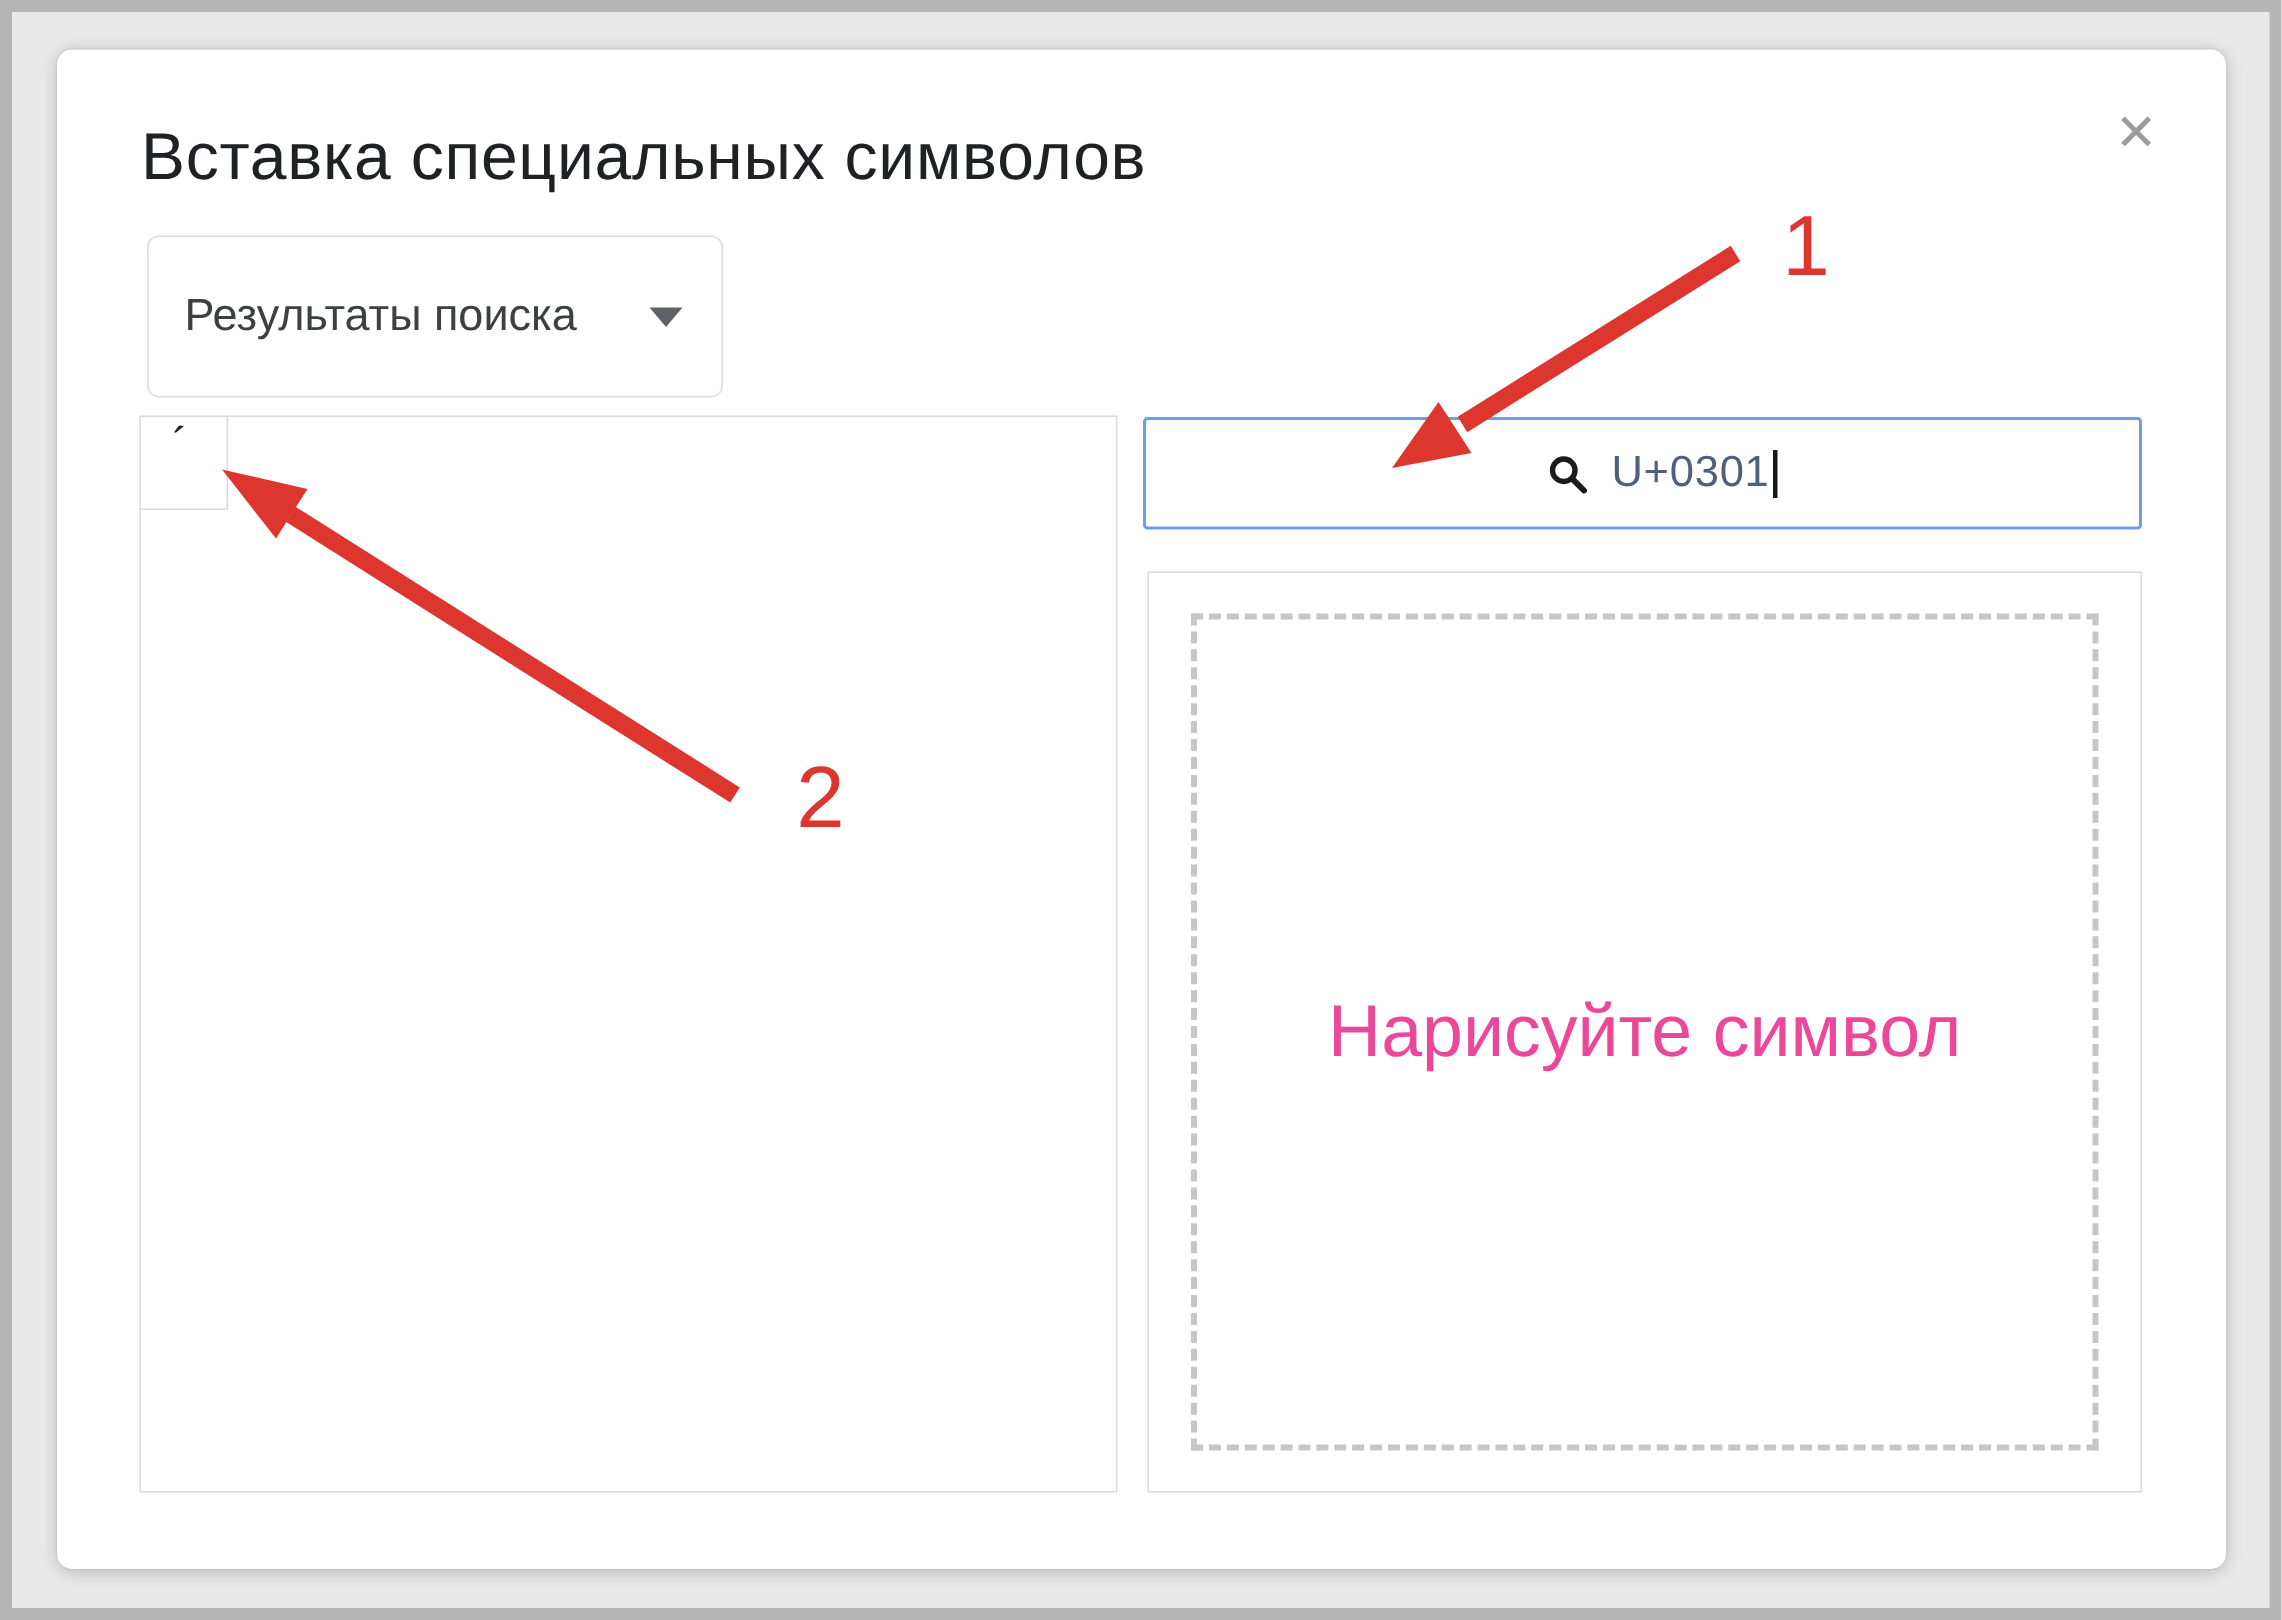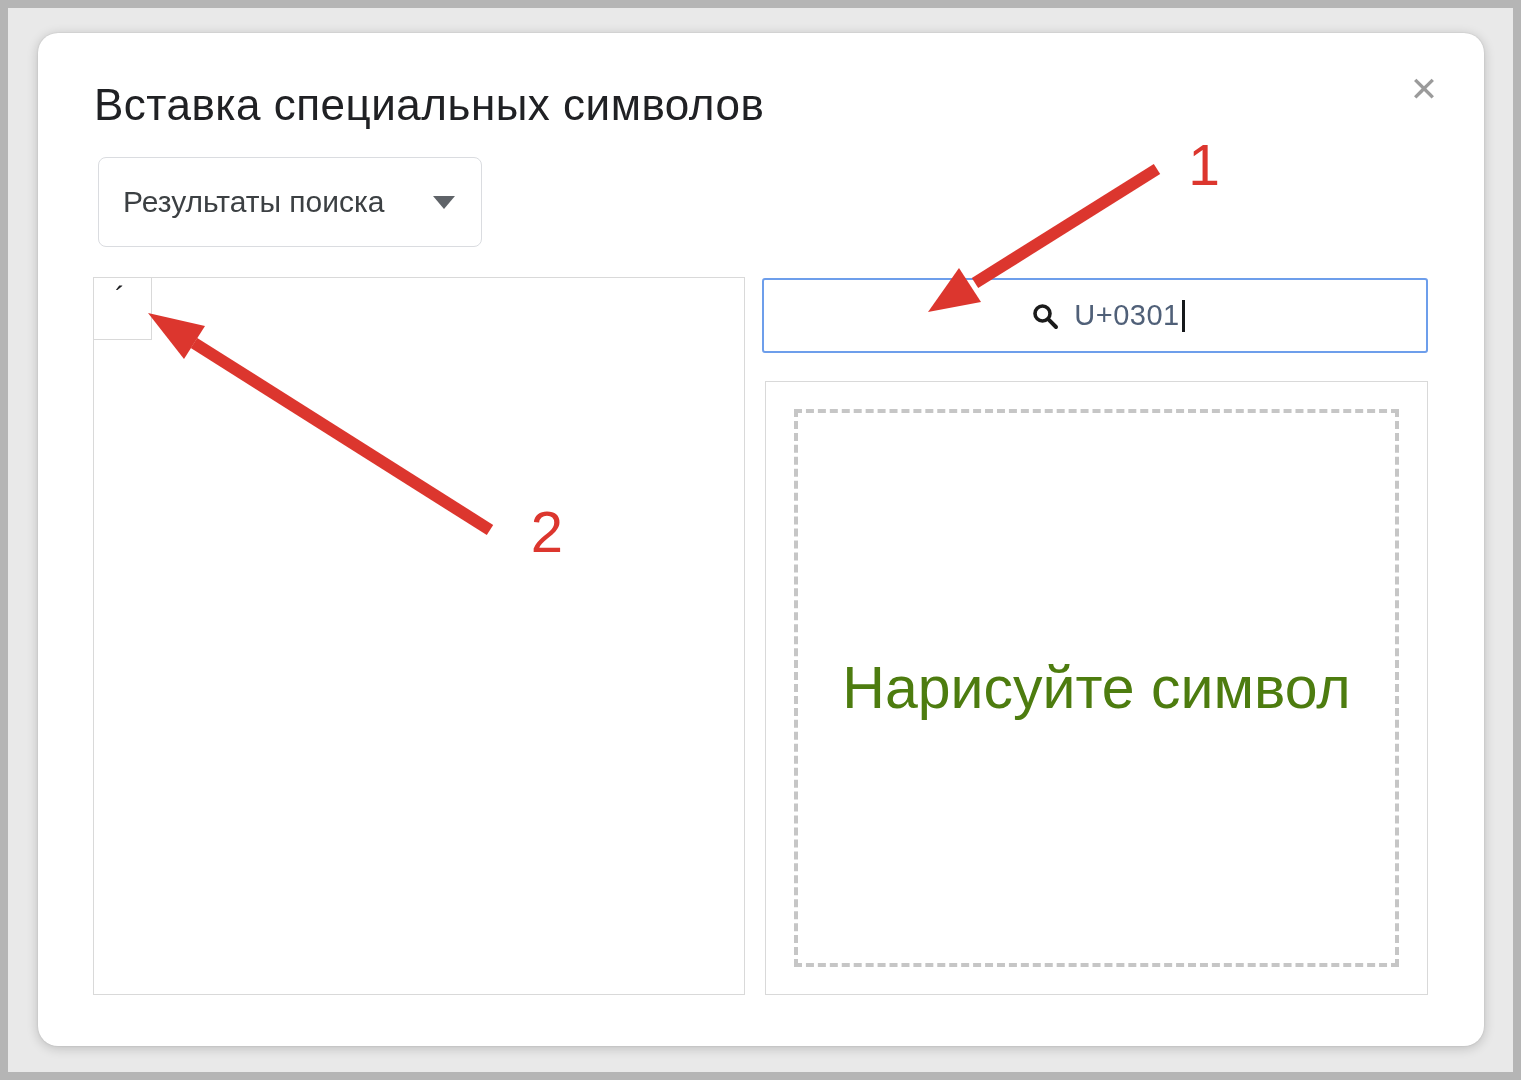--- a/index.html
+++ b/index.html
@@ -6,39 +6,39 @@
   html,body { width:1521px; height:1080px; }
   body { font-family:"Liberation Sans", sans-serif; background:#d9d9d9; }
 
   .viewport {
     position:relative; width:1521px; height:1080px;
     border:8px solid #b5b5b5; background:#e9e9e9; overflow:hidden;
   }
 
   .dialog {
     position:absolute; left:30px; top:25px; width:1446px; height:1013px;
-    background:#ffffff; border-radius:20px;
+    background:#ffffff; border-radius:10px;
     box-shadow:0 2px 12px rgba(0,0,0,0.20), 0 0 2px rgba(0,0,0,0.12);
   }
 
   .title {
     position:absolute; left:56px; top:48px;
     font-size:44px; line-height:48px; color:#202124; letter-spacing:0.5px;
     white-space:nowrap;
   }
 
   .close-btn {
     position:absolute; left:1362px; top:32px; width:48px; height:48px;
     background:none; border:none; cursor:pointer;
     font-size:34px; line-height:48px; text-align:center;
     color:#9b9b9b; font-family:"Liberation Sans", sans-serif;
   }
 
   .dropdown {
-    position:absolute; left:60px; top:124px; width:384px; height:90px;
+    position:absolute; left:60px; top:124px; width:384px; height:108px;
     border:1px solid #dadce0; border-radius:8px; background:#fff;
     display:flex; align-items:center; justify-content:space-between;
     padding:0 26px 0 24px; cursor:pointer;
   }
   .dropdown-label { font-size:30px; color:#3c4043; white-space:nowrap; }
   .caret-down {
     width:0; height:0; margin-left:14px;
     border-left:11px solid transparent; border-right:11px solid transparent;
     border-top:13px solid #5f6368;
   }
@@ -72,21 +72,21 @@
   .draw-panel {
     position:absolute; left:727px; top:348px; width:663px; height:614px;
     border:1px solid #d9d9d9; background:#fff;
   }
   .draw-canvas {
     position:absolute; left:28px; top:27px; right:28px; bottom:27px;
     border:4px dashed #c6c6c6;
     display:flex; align-items:center; justify-content:center;
     cursor:crosshair;
   }
-  .draw-placeholder { font-size:59px; color:#4d7c0f; white-space:nowrap; }
+  .draw-placeholder { font-size:49px; color:#ec4899; white-space:nowrap; }
 
   .overlay {
     position:absolute; left:0; top:0; width:1505px; height:1064px;
     pointer-events:none;
   }
   .annot-label {
     position:absolute; transform:translate(-50%,-50%);
     color:#dc362e; pointer-events:none; line-height:1;
   }
   .annot-label-1 { left:1196px; top:157px; font-size:57px; }

